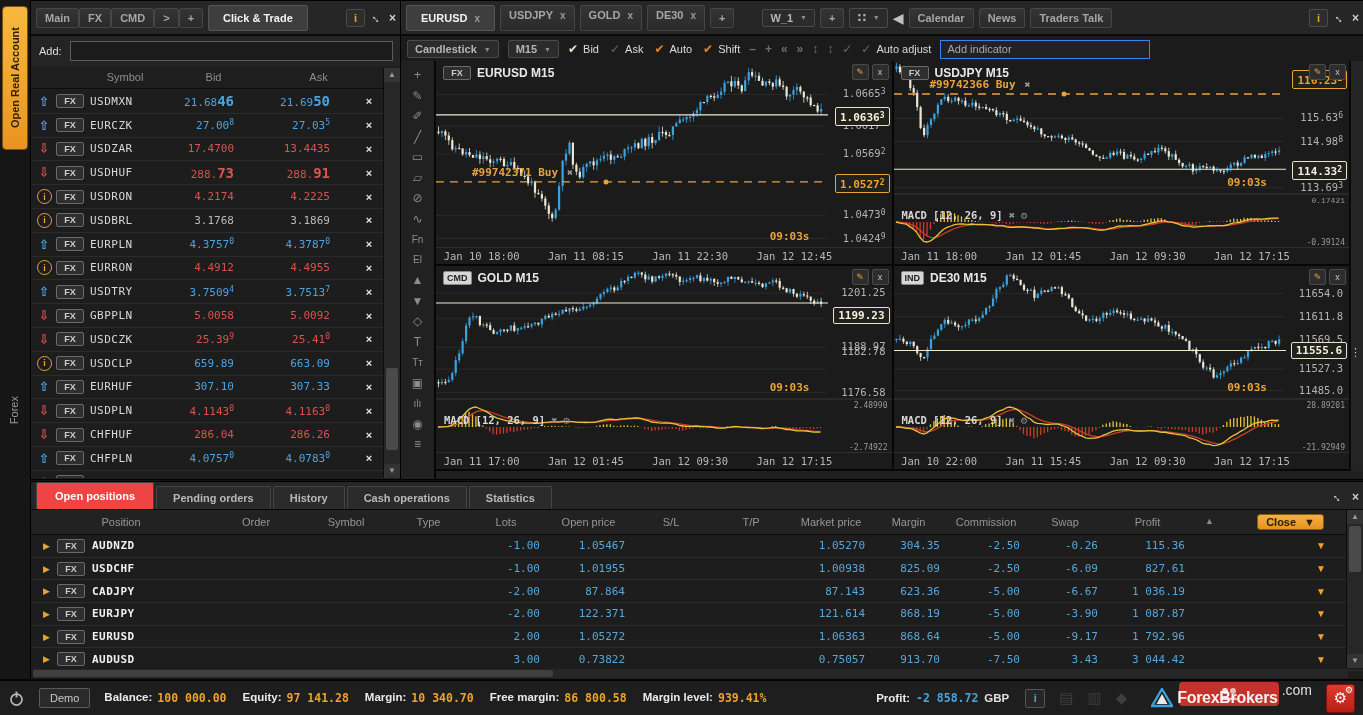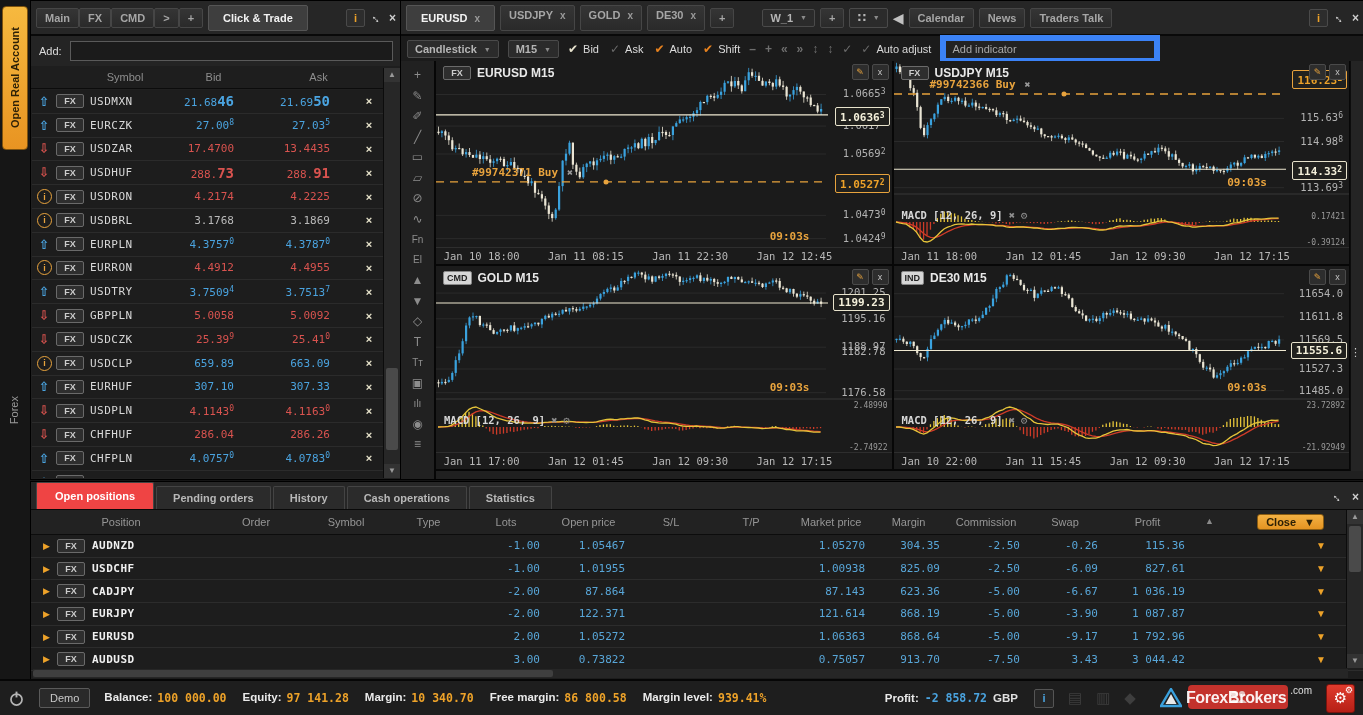--- a/index.html
+++ b/index.html
@@ -56,21 +56,21 @@
   
   #chart-panel{left:400px;top:0;width:963px;height:478px}
   #chart-toolbar{display:flex;align-items:center;height:26px;background:#1b1b1b;border-bottom:1px solid #000;padding:0 6px;gap:9px}
   .dd{display:inline-flex;align-items:center;gap:7px;background:#2b2b2b;border:1px solid #4a4a4a;border-radius:2px;
       color:#b5b5b5;font-weight:bold;padding:2px 7px;cursor:pointer}
   .dd .caret{font-size:7px;color:#8a8a8a}
   .chk{display:inline-flex;align-items:center;gap:5px;color:#dcdcdc;cursor:pointer}
   .chk .bx{font-size:12px}
   .chk .w{color:#e8e4cf}.chk .o{color:#e8821e}.chk .g{color:#6a6a6a}
   .tb-ico{color:#6e6e6e;font-weight:bold;font-size:12px;cursor:pointer}
-  #add-ind{width:196px;height:17px;background:#222;border:6px solid #3b82f6;color:#ddd;padding:0 6px;font-size:11px;outline:none}
+  #add-ind{width:196px;height:17px;background:#222;border:1px solid #3b82f6;color:#ddd;padding:0 6px;font-size:11px;outline:none}
   #add-ind::placeholder{color:#a8a8a8}
   #tools-col{position:absolute;left:0;top:60px;bottom:0;width:33px;background:#212121;border-right:2px solid #060606;
              display:flex;flex-direction:column;align-items:center;padding-top:4px}
   .tool{width:26px;height:20.5px;display:flex;align-items:center;justify-content:center;color:#8d8d8d;font-size:12px;cursor:pointer}
   #charts{position:absolute;left:35px;top:60px;right:13px;bottom:8px;display:grid;grid-template-columns:1fr 1fr;grid-template-rows:1fr 1fr}
   .chart-cell{position:relative;background:#1b1b1b;border-right:2px solid #070707;border-bottom:2px solid #070707;overflow:hidden}
   .ch-head{position:absolute;left:7px;top:5px;display:flex;align-items:center;gap:6px;z-index:5}
   .ch-title{color:#e8e8e8;font-size:12px;font-weight:bold}
   .ch-icons{position:absolute;right:3px;top:3px;display:flex;gap:3px;z-index:6}
   .ch-icons .icon-box{width:15px;height:14px;font-size:9px}
@@ -118,21 +118,21 @@
   .sb-val{color:#eda229;font-weight:bold;font-size:11.5px}
   #demo-btn{background:#2a2a2a;border:1px solid #5a5a5a;border-radius:2px;color:#c9c9c9;padding:3px 10px;cursor:pointer}
   #profit-group{margin-left:auto;display:flex;align-items:center;gap:6px;white-space:nowrap}
   .sb-blue{color:#4aa3df;font-weight:bold;font-size:11.5px}
   .sb-cur{color:#e0e0e0;font-weight:bold;font-size:11.5px}
   .sb-dark-ico{color:#3e3e3e;font-size:15px}
   #watermark{position:relative;display:flex;align-items:center;gap:4px;margin-left:10px}
   #wm-pill{position:absolute;left:28px;top:0px;width:100px;height:24px;background:#c3322c;border-radius:4px;z-index:0;
            display:flex;align-items:center;justify-content:center}
   #wm-text{position:relative;z-index:1;color:rgba(255,255,255,.93);font-weight:bold;font-size:16px;letter-spacing:-0.3px}
-  #wm-tld{position:relative;z-index:1;color:rgba(255,255,255,.85);font-size:10px;align-self:flex-end;margin-bottom:16px}
+  #wm-tld{position:relative;z-index:1;color:rgba(255,255,255,.85);font-size:14px;align-self:flex-end;margin-bottom:16px}
   #gear-btn{width:27px;height:27px;background:linear-gradient(#e03b2d,#b61f16);border:1px solid #7c130d;border-radius:3px;
             color:#fff;display:flex;align-items:center;justify-content:center;font-size:15px;cursor:pointer;position:relative}
   #gear-btn .g2{position:absolute;right:1px;top:0;font-size:9px}
   .iinfo-box{width:18px;height:17px;background:#262626;border:1px solid #555;border-radius:2px;
              display:flex;align-items:center;justify-content:center;color:#4aa3df;font-weight:bold;font-size:11px;cursor:pointer}
 </style>
 </head>
 <body>
 
 <div id="app">
@@ -1035,21 +1035,21 @@
             <span class="icon-box">x</span>
           </div>
           <span class="ax-label mono" style="top: 50.42px;">115.63<span class="sup">6</span></span>
           <span class="ax-label mono" style="top: 73.52px;">114.98<span class="sup">8</span></span>
           <span class="ax-label mono" style="top: 119.72px;">113.69<span class="sup">3</span></span>
           <span class="tag mono" style="top: 100.24px;">114.33<span class="sup">2</span></span>
           <span class="tag orange mono" style="top: 9px; text-align: center;">116.23<span class="sup">1</span></span>
           <span class="pos-label mono" style="left: 36px; top: 17px;">#99742366 Buy<span class="xm">✖</span></span>
           <span class="timer mono" style="right: 82px; top: 115px;">09:03s</span>
           <span class="macd-lab mono" style="left: 8px; top: 148px;">MACD [12, 26, 9]<span class="xm">✖</span><span class="xm">⚙</span></span>
-          <span class="macd-val mono" style="top: 151px;">0.17421</span>
+          <span class="macd-val mono" style="top: 135px; font-family: Liberation Mono, monospace;">0.17421</span>
           <span class="macd-val mono" style="top: 177px;">-0.39124</span>
           <div class="taxis">
             <span class="mono" style="left: 7.72px;">Jan 11 18:00</span>
             <span class="mono" style="left: 111.94px;">Jan 12 01:45</span>
             <span class="mono" style="left: 216.16px;">Jan 12 09:30</span>
             <span class="mono" style="left: 320.38px;">Jan 12 17:15</span>
           </div>
         </div>
         <div class="chart-cell">
           <svg width="458" height="186" style="position:absolute;left:0;top:0">
@@ -1405,21 +1405,21 @@
           </div>
           <div class="ch-icons">
             <span class="icon-box pencil">✎</span>
             <span class="icon-box">x</span>
           </div>
           <span class="ax-label mono" style="top: 20.06px;">1201.25</span>
           <span class="ax-label mono" style="top: 45.8px;">1195.16</span>
           <span class="ax-label mono" style="top: 74.18px;">1188.97</span>
           <span class="ax-label mono" style="top: 79px;">1182.78</span>
           <span class="ax-label mono" style="top: 119.72px;">1176.58</span>
-          <span class="tag mono" style="top: 28px;">1199.23</span>
+          <span class="tag mono" style="top: 41px;">1199.23</span>
           <span class="timer mono" style="right: 82px; top: 115px;">09:03s</span>
           <span class="macd-lab mono" style="left: 8px; top: 148px;">MACD [12, 26, 9]<span class="xm">✖</span><span class="xm">⚙</span></span>
           <span class="macd-val mono" style="top: 135px;">2.48990</span>
           <span class="macd-val mono" style="top: 177px;">-2.74922</span>
           <div class="taxis">
             <span class="mono" style="left: 7.72px;">Jan 11 17:00</span>
             <span class="mono" style="left: 111.94px;">Jan 12 01:45</span>
             <span class="mono" style="left: 216.16px;">Jan 12 09:30</span>
             <span class="mono" style="left: 320.38px;">Jan 12 17:15</span>
           </div>
@@ -1781,21 +1781,21 @@
             <span class="icon-box">x</span>
           </div>
           <span class="ax-label mono" style="top: 20.72px;">11654.0</span>
           <span class="ax-label mono" style="top: 43.82px;">11611.8</span>
           <span class="ax-label mono" style="top: 66.92px;">11569.5</span>
           <span class="ax-label mono" style="top: 95.96px;">11527.3</span>
           <span class="ax-label mono" style="top: 117.74px;">11485.0</span>
           <span class="tag mono" style="top: 76.48px;">11555.6</span>
           <span class="timer mono" style="right: 82px; top: 115px;">09:03s</span>
           <span class="macd-lab mono" style="left: 8px; top: 148px;">MACD [12, 26, 9]<span class="xm">✖</span><span class="xm">⚙</span></span>
-          <span class="macd-val mono" style="top: 135px;">23.72892</span>
+          <span class="macd-val mono" style="top: 135px;">28.89201</span>
           <span class="macd-val mono" style="top: 177px;">-21.92949</span>
           <div class="taxis">
             <span class="mono" style="left: 7.72px;">Jan 10 22:00</span>
             <span class="mono" style="left: 111.94px;">Jan 11 15:45</span>
             <span class="mono" style="left: 216.16px;">Jan 12 09:30</span>
             <span class="mono" style="left: 320.38px;">Jan 12 17:15</span>
           </div>
         </div>
       </div>
     <div id="chart-scroll">

